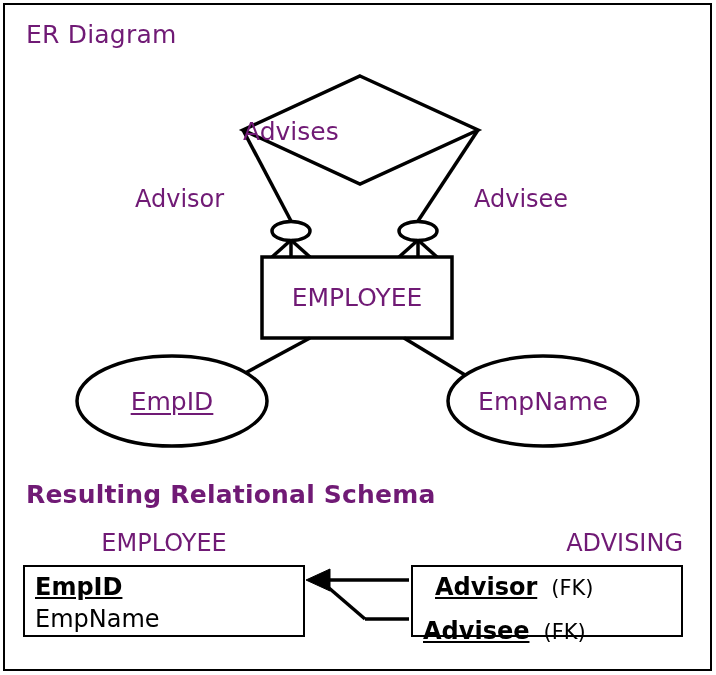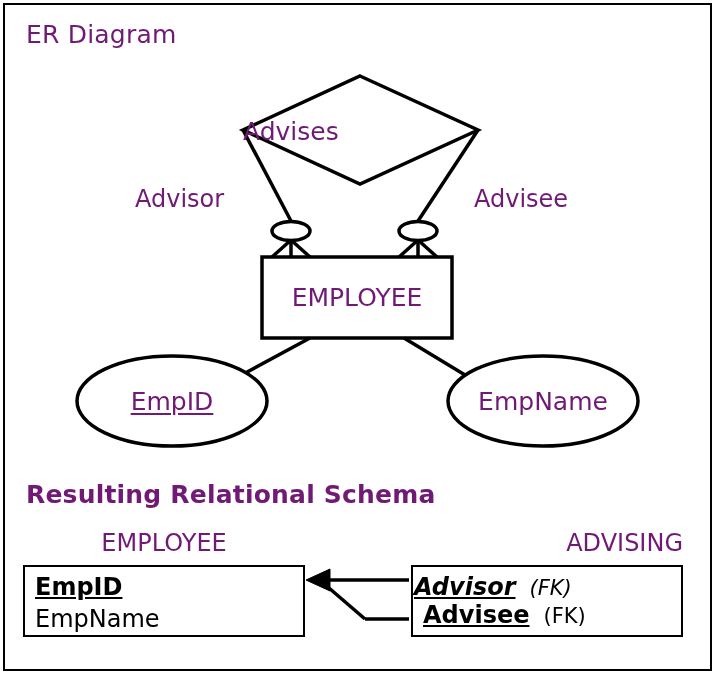--- a/index.html
+++ b/index.html
@@ -150,21 +150,21 @@
   <div class="lbl table-caption" style="left:23px; top:531px; width:282px; text-align:center;">EMPLOYEE</div>
 
   <div class="lbl table-caption" style="left:411px; top:531px; width:272px; text-align:right;">ADVISING</div>
 
   <div class="schema-box" style="left:23px; top:565px; width:282px; height:72px;">
     <div class="schema-field pk" style="left:10px; top:8px;">EmpID</div>
     <div class="schema-field" style="left:10px; top:40px;">EmpName</div>
   </div>
 
   <div class="schema-box" style="left:411px; top:565px; width:272px; height:72px;">
-    <div class="schema-field" style="left:1px; top:8px;font-style:italic;">
+    <div class="schema-field" style="left:22px; top:8px;">
       <span class="pk">Advisor</span><span class="fk-tag" style="margin-left:14px;">(FK)</span>
     </div>
-    <div class="schema-field" style="left:10px; top:36px;">
+    <div class="schema-field" style="left:10px; top:52px;">
       <span class="pk">Advisee</span><span class="fk-tag" style="margin-left:14px;">(FK)</span>
     </div>
   </div>
 
 </div>
 
 </body></html>

